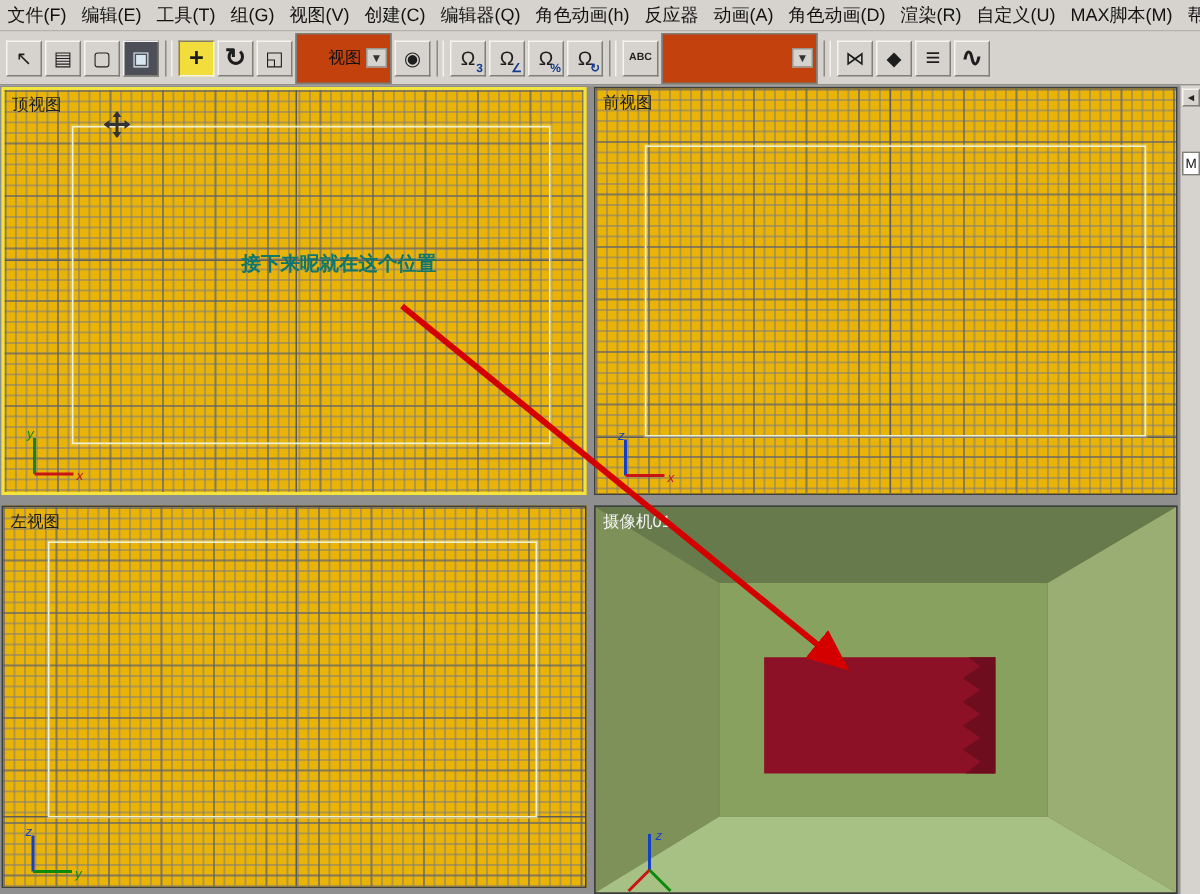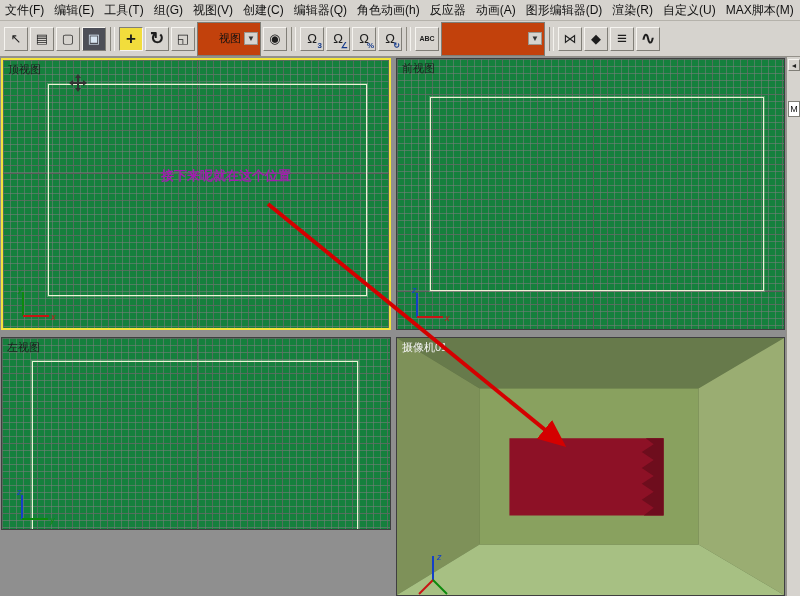--- a/index.html
+++ b/index.html
@@ -24,21 +24,21 @@
   .tb-glyph.small{font-size:7px;font-weight:bold;letter-spacing:0;}
   .tb-glyph.big{font-size:17px;font-weight:bold;}
   .tb-badge{position:absolute;right:1px;bottom:0;font-size:8px;line-height:8px;color:#143a8c;font-weight:bold;}
   .tb-sep{width:5px;height:24px;flex:0 0 auto;border-left:1px solid #8b887f;border-right:1px solid #f4f2ee;margin:0 2px;}
   .tb-select{height:34px;background:#c2410c;border:1px solid #7f7d76;font-size:11px;color:#111;
              display:flex;align-items:center;justify-content:flex-end;padding:0 2px 0 4px;flex:0 0 auto;cursor:default;}
   .dd-arrow{font-size:8px;color:#333;background:#d6d3ce;border:1px solid #9a978f;padding:1px 2px;margin-left:3px;}
 
   
   .vp-area{position:absolute;left:0;top:57px;width:800px;height:539px;background:#8f8f8f;}
-  .vp{position:absolute;background:#15803d;overflow:hidden;border:1px solid #3f3f3f;}
+  .vp{position:absolute;background:#eab308;overflow:hidden;border:1px solid #3f3f3f;}
   .vp.active{border:2px solid #f2e43c;}
   .grid{position:absolute;inset:0;
     background-image:
       linear-gradient(to right, rgba(90,90,90,.45) 1px, transparent 1px),
       linear-gradient(to bottom, rgba(90,90,90,.45) 1px, transparent 1px),
       linear-gradient(to right, rgba(125,125,125,.55) 1px, transparent 1px),
       linear-gradient(to bottom, rgba(125,125,125,.55) 1px, transparent 1px);
     background-size:35px 35px,35px 35px,7px 7px,7px 7px;}
   .center-v{position:absolute;top:0;bottom:0;width:1px;background:#5c5c5c;}
   .center-h{position:absolute;left:0;right:0;height:1px;background:#5c5c5c;}
@@ -70,21 +70,21 @@
     <span class="menu-item">文件(F)</span>
     <span class="menu-item">编辑(E)</span>
     <span class="menu-item">工具(T)</span>
     <span class="menu-item">组(G)</span>
     <span class="menu-item">视图(V)</span>
     <span class="menu-item">创建(C)</span>
     <span class="menu-item">编辑器(Q)</span>
     <span class="menu-item">角色动画(h)</span>
     <span class="menu-item">反应器</span>
     <span class="menu-item">动画(A)</span>
-    <span class="menu-item">图形编辑器(D)</span>
+    <span class="menu-item">角色动画(D)</span>
     <span class="menu-item">渲染(R)</span>
     <span class="menu-item">自定义(U)</span>
     <span class="menu-item">MAX脚本(M)</span>
     <span class="menu-item">帮助(H)</span>
   </div>
 
   <div class="toolbar">
     <button class="tb-btn">
       <span class="tb-glyph">↖</span>
     </button>
@@ -185,21 +185,21 @@
       <div class="wire-rect" style="left:33px;top:38px;width:334px;height:194px;"></div>
       <span class="vp-label">前视图</span>
       <svg class="tripod" style="left:12px;bottom:6px;" width="42" height="38">
         <line x1="8" y1="32" x2="8" y2="8" stroke="#1440c8" stroke-width="2"></line>
         <line x1="8" y1="32" x2="34" y2="32" stroke="#c81414" stroke-width="2"></line>
         <text x="3" y="8" font-size="9" font-style="italic" fill="#1440c8">z</text>
         <text x="36" y="36" font-size="9" font-style="italic" fill="#c81414">x</text>
       </svg>
     </div>
 
-    <div class="vp" style="left:1px;top:280px;width:390px;height:193px;">
+    <div class="vp" style="left:1px;top:280px;width:390px;height:255px;">
       <div class="grid"></div>
       <div class="center-v" style="left:195px;"></div>
       <div class="center-h" style="top:206px;"></div>
       <div class="wire-rect" style="left:30px;top:23px;width:326px;height:184px;"></div>
       <span class="vp-label">左视图</span>
       <svg class="tripod" style="left:12px;bottom:4px;" width="42" height="38">
         <line x1="8" y1="32" x2="8" y2="8" stroke="#1440c8" stroke-width="2"></line>
         <line x1="8" y1="32" x2="34" y2="32" stroke="#0c8a0c" stroke-width="2"></line>
         <text x="3" y="8" font-size="9" font-style="italic" fill="#1440c8">z</text>
         <text x="36" y="36" font-size="9" font-style="italic" fill="#0c8a0c">y</text>
@@ -224,21 +224,21 @@
         <text x="26" y="10" font-size="9" font-style="italic" fill="#1440c8">z</text>
       </svg>
     </div>
   </div>
 
   <div class="right-strip">
     <div class="strip-btn">◄</div>
     <div class="strip-tab">M</div>
   </div>
 
-  <div class="annotation" style="color: #a21caf;">
+  <div class="annotation" style="color: #0f766e;">
     <div>接下来呢就在这个位置</div>
   </div>
 
   <svg class="overlay" width="800" height="596">
     <defs>
       <marker id="ah" markerWidth="7" markerHeight="6" refX="5" refY="3" orient="auto">
         <polygon points="0,0 7,3 0,6" fill="#d40000"></polygon>
       </marker>
     </defs>
     <line x1="268" y1="204" x2="560" y2="442" stroke-width="4" marker-end="url(#ah)" stroke="#d40000"></line>

